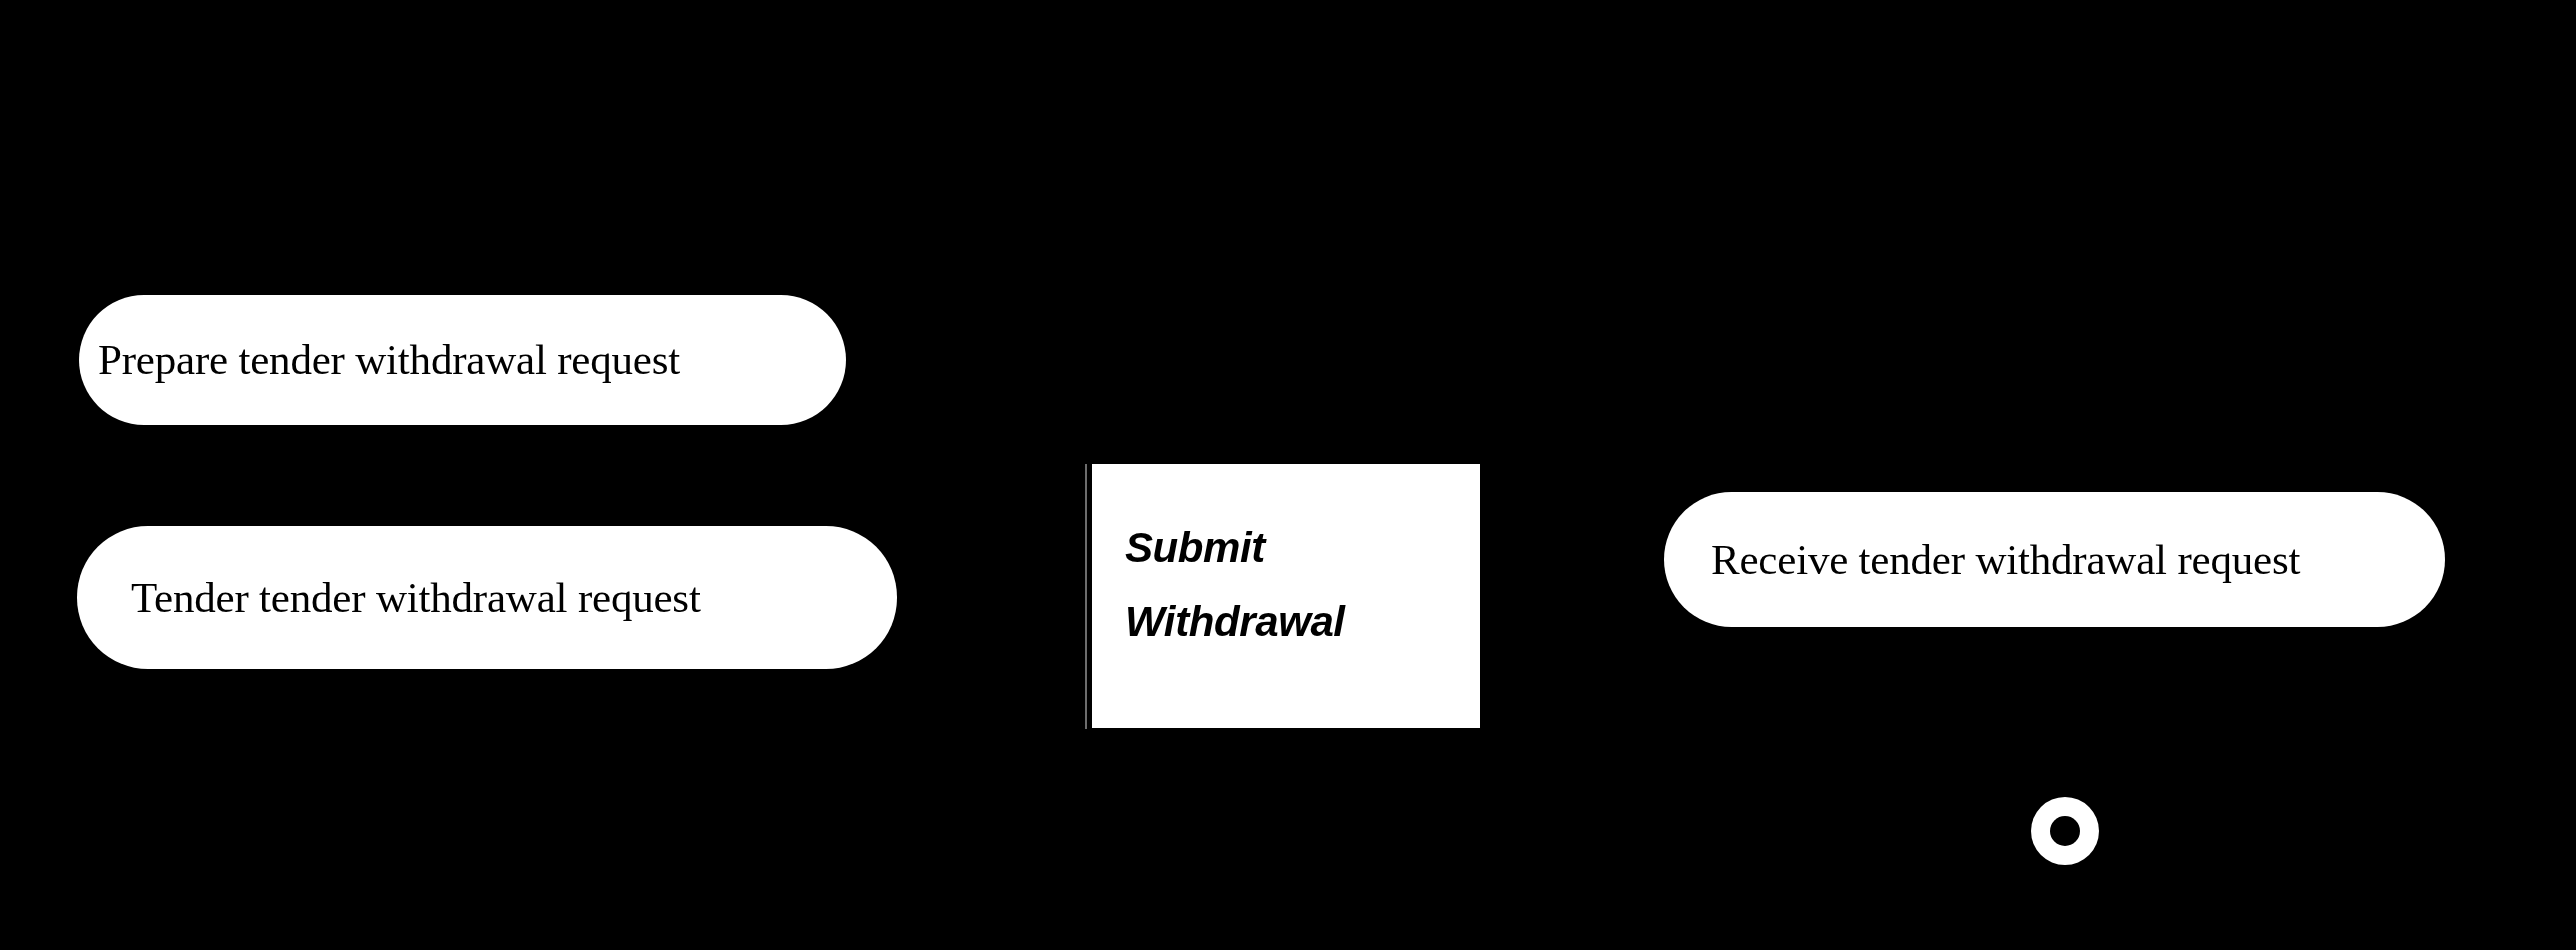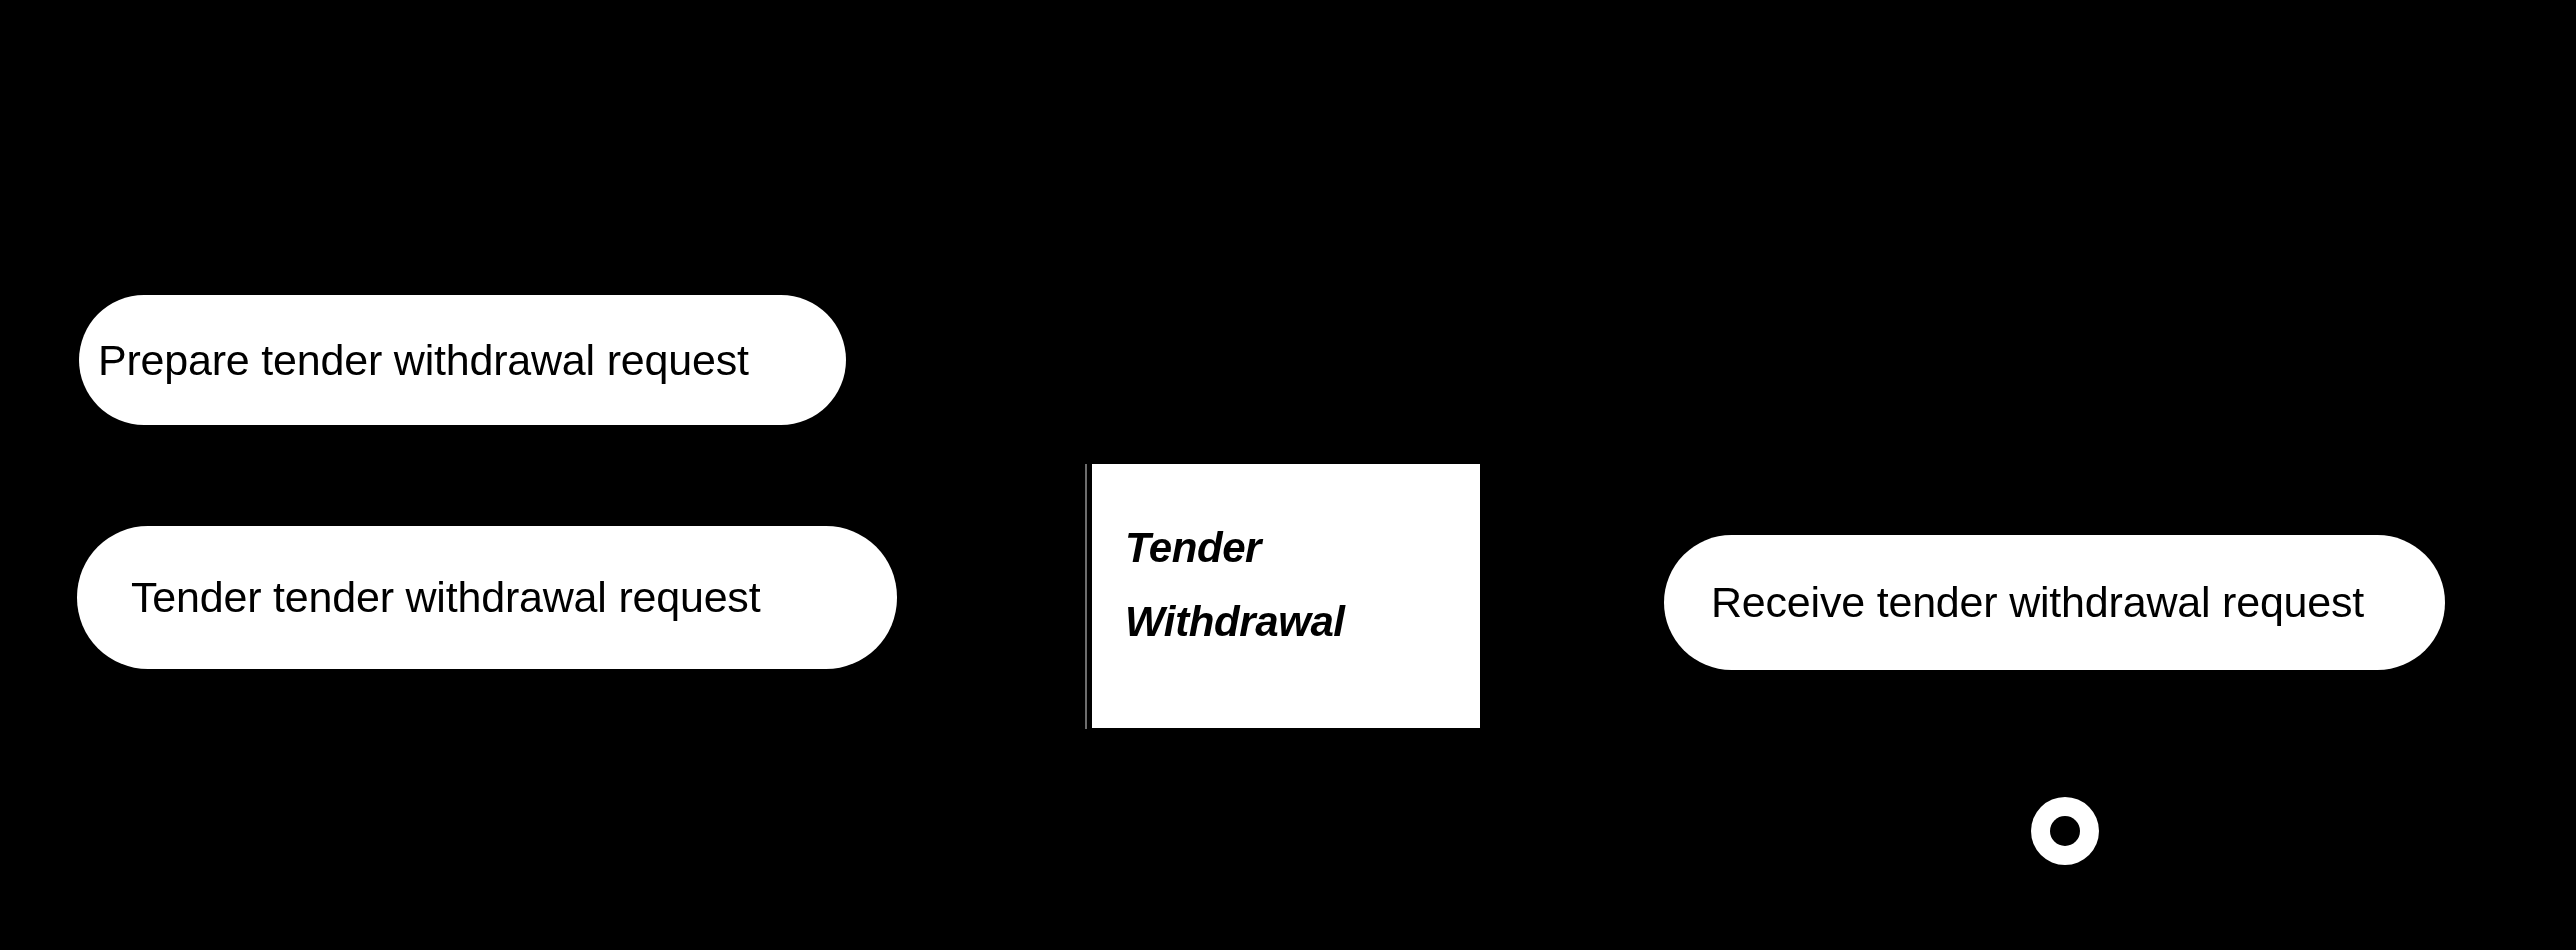--- a/index.html
+++ b/index.html
@@ -27,20 +27,21 @@
     align-items: center;
     overflow: hidden;
     white-space: nowrap;
   }
   .pill .pill-label {
     display: block;
     white-space: nowrap;
     color: #000000;
     font-weight: 400;
     letter-spacing: -0.2px;
+    font-family: Liberation Serif, serif;
   }
 
   
   #pill-prepare {
     left: 79px;
     top: 295px;
     width: 767px;
     height: 130px;
     border-radius: 65px;
   }
@@ -58,21 +59,21 @@
     border-radius: 71px;
   }
   #pill-submit .pill-label {
     font-size: 43px;
     line-height: 143px;
     padding-left: 54px;
   }
 
   #pill-receive {
     left: 1664px;
-    top: 535px;
+    top: 492px;
     width: 781px;
     height: 135px;
     border-radius: 68px;
   }
   #pill-receive .pill-label {
     font-size: 43px;
     line-height: 135px;
     padding-left: 47px;
   }
 
@@ -140,21 +141,21 @@
     <span class="pill-label">Prepare tender withdrawal request</span>
   </div>
 
   <div class="pill" id="pill-submit">
     <span class="pill-label">Tender tender withdrawal request</span>
   </div>
 
   <div id="lane-divider"></div>
 
   <div id="lane-box">
-    <div class="lane-title">Tender
+    <div class="lane-title">Submit
 Withdrawal</div>
   </div>
 
   <div class="pill" id="pill-receive">
     <span class="pill-label">Receive tender withdrawal request</span>
   </div>
 
   <div id="event-ring">
     <div class="ring-hole"></div>
   </div>

